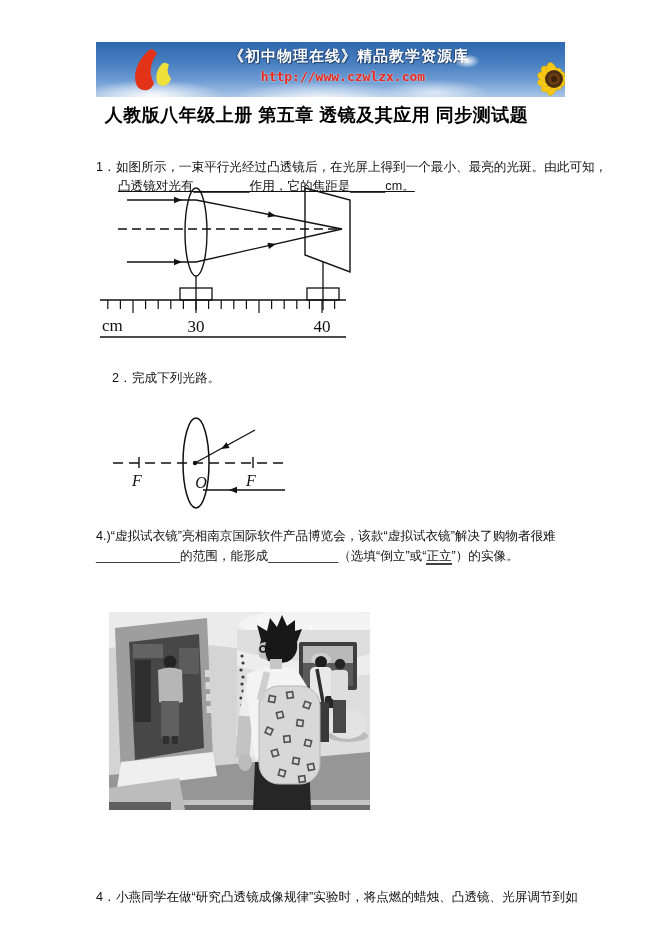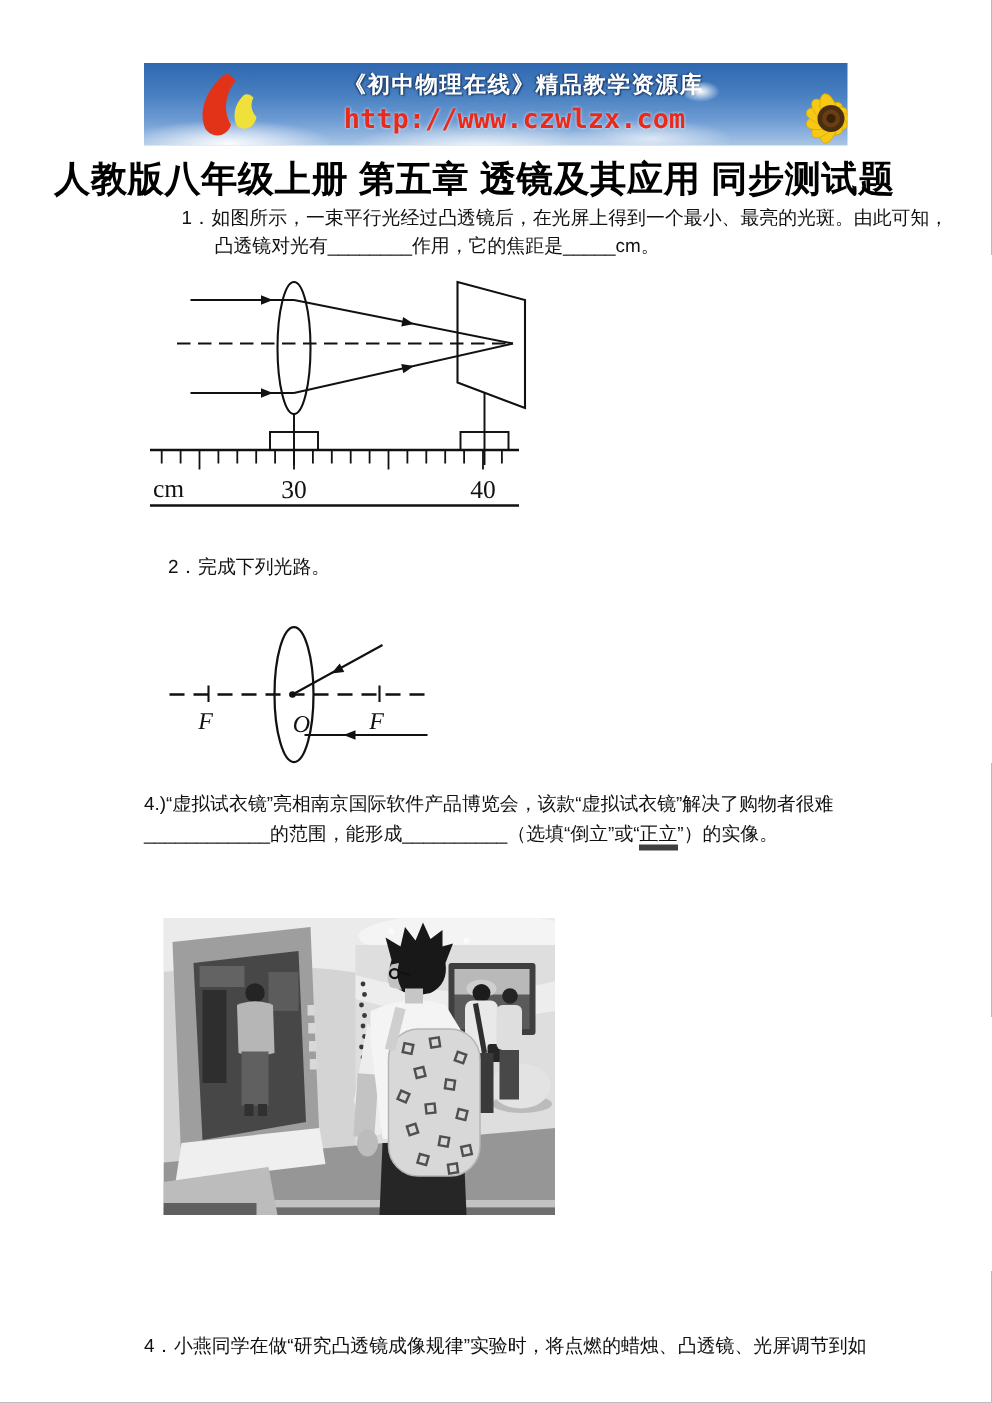--- a/index.html
+++ b/index.html
@@ -20,39 +20,39 @@
   }
   .banner-title{
     position:absolute;left:108px;top:5px;width:290px;text-align:center;
     font-size:15px;font-weight:bold;color:#ffffff;letter-spacing:1px;
     text-shadow:1px 1px 1px #1d3f6e, -1px 0 1px #1d3f6e;
     white-space:nowrap;
   }
   .banner-url{
     position:absolute;left:132px;top:27px;width:230px;text-align:center;
     font-family:"DejaVu Sans Mono","Liberation Mono",monospace;
-    font-size:18px;font-weight:bold;color:#e8291c;
+    font-size:13px;font-weight:bold;color:#e8291c;
     text-shadow:0 0 2px rgba(255,255,255,.8);
     white-space:nowrap;
   }
   .logo{position:absolute;left:28px;top:6px;}
   .sunflower{position:absolute;left:432px;top:12px;}
   .cloudpuff{position:absolute;left:358px;top:12px;width:26px;height:14px;border-radius:50%;
     background:radial-gradient(closest-side,#ffffff,rgba(255,255,255,0));}
   
   .doc-title{
     position:absolute;left:0;top:103px;width:633px;text-align:center;
-    font-size:24px;font-weight:bold;color:#000;letter-spacing:.5px;white-space:nowrap;
+    font-size:18px;font-weight:bold;color:#000;letter-spacing:.5px;white-space:nowrap;
   }
   
   .qblock{position:absolute;left:96px;width:472px;font-size:12.6px;line-height:19px;color:#111;}
   .qline{white-space:nowrap;}
-  .hang{padding-left:22px;}
+  .hang{padding-left:22px;text-decoration:underline;}
   .qnum{display:inline-block;min-width:20px;}
-  .ul-ans{border-bottom:4px solid #404040;}
+  .ul-ans{border-bottom:2px solid #404040;}
   
   .fig{position:absolute;}
   svg text{font-family:"Liberation Serif","DejaVu Serif",serif;}
 </style>
 </head>
 <body>
 
 <div class="page">
 
   <div class="banner">
@@ -81,21 +81,21 @@
         </g>
         <circle r="9" fill="#4a2e12"></circle>
         <circle r="6" fill="#6b3d14"></circle>
         <circle r="3" fill="#3a2109"></circle>
       </g>
     </svg>
   </div>
 
   <div class="doc-title">人教版八年级上册 第五章 透镜及其应用 同步测试题</div>
 
-  <div class="qblock" style="top:136px;margin-left:25px;">
+  <div class="qblock" style="top:158px;">
     <div class="qline"><span class="qnum">1．</span><span>如图所示，一束平行光经过凸透镜后，在光屏上得到一个最小、最亮的光斑。由此可知，</span></div>
     <div class="qline hang">凸透镜对光有________作用，它的焦距是_____cm。</div>
   </div>
 
   <svg class="fig" style="left:94px;top:185px;" width="262" height="157" viewBox="0 0 262 157">
 
     <line x1="24" y1="44" x2="248" y2="44" stroke="#111" stroke-width="1.4" stroke-dasharray="9,5"></line>
 
     <line x1="33" y1="15" x2="102" y2="15" stroke="#111" stroke-width="1.3"></line>
     <polygon points="0,0 -8,-3.2 -8,3.2" transform="translate(88,15)" fill="#111"></polygon>

